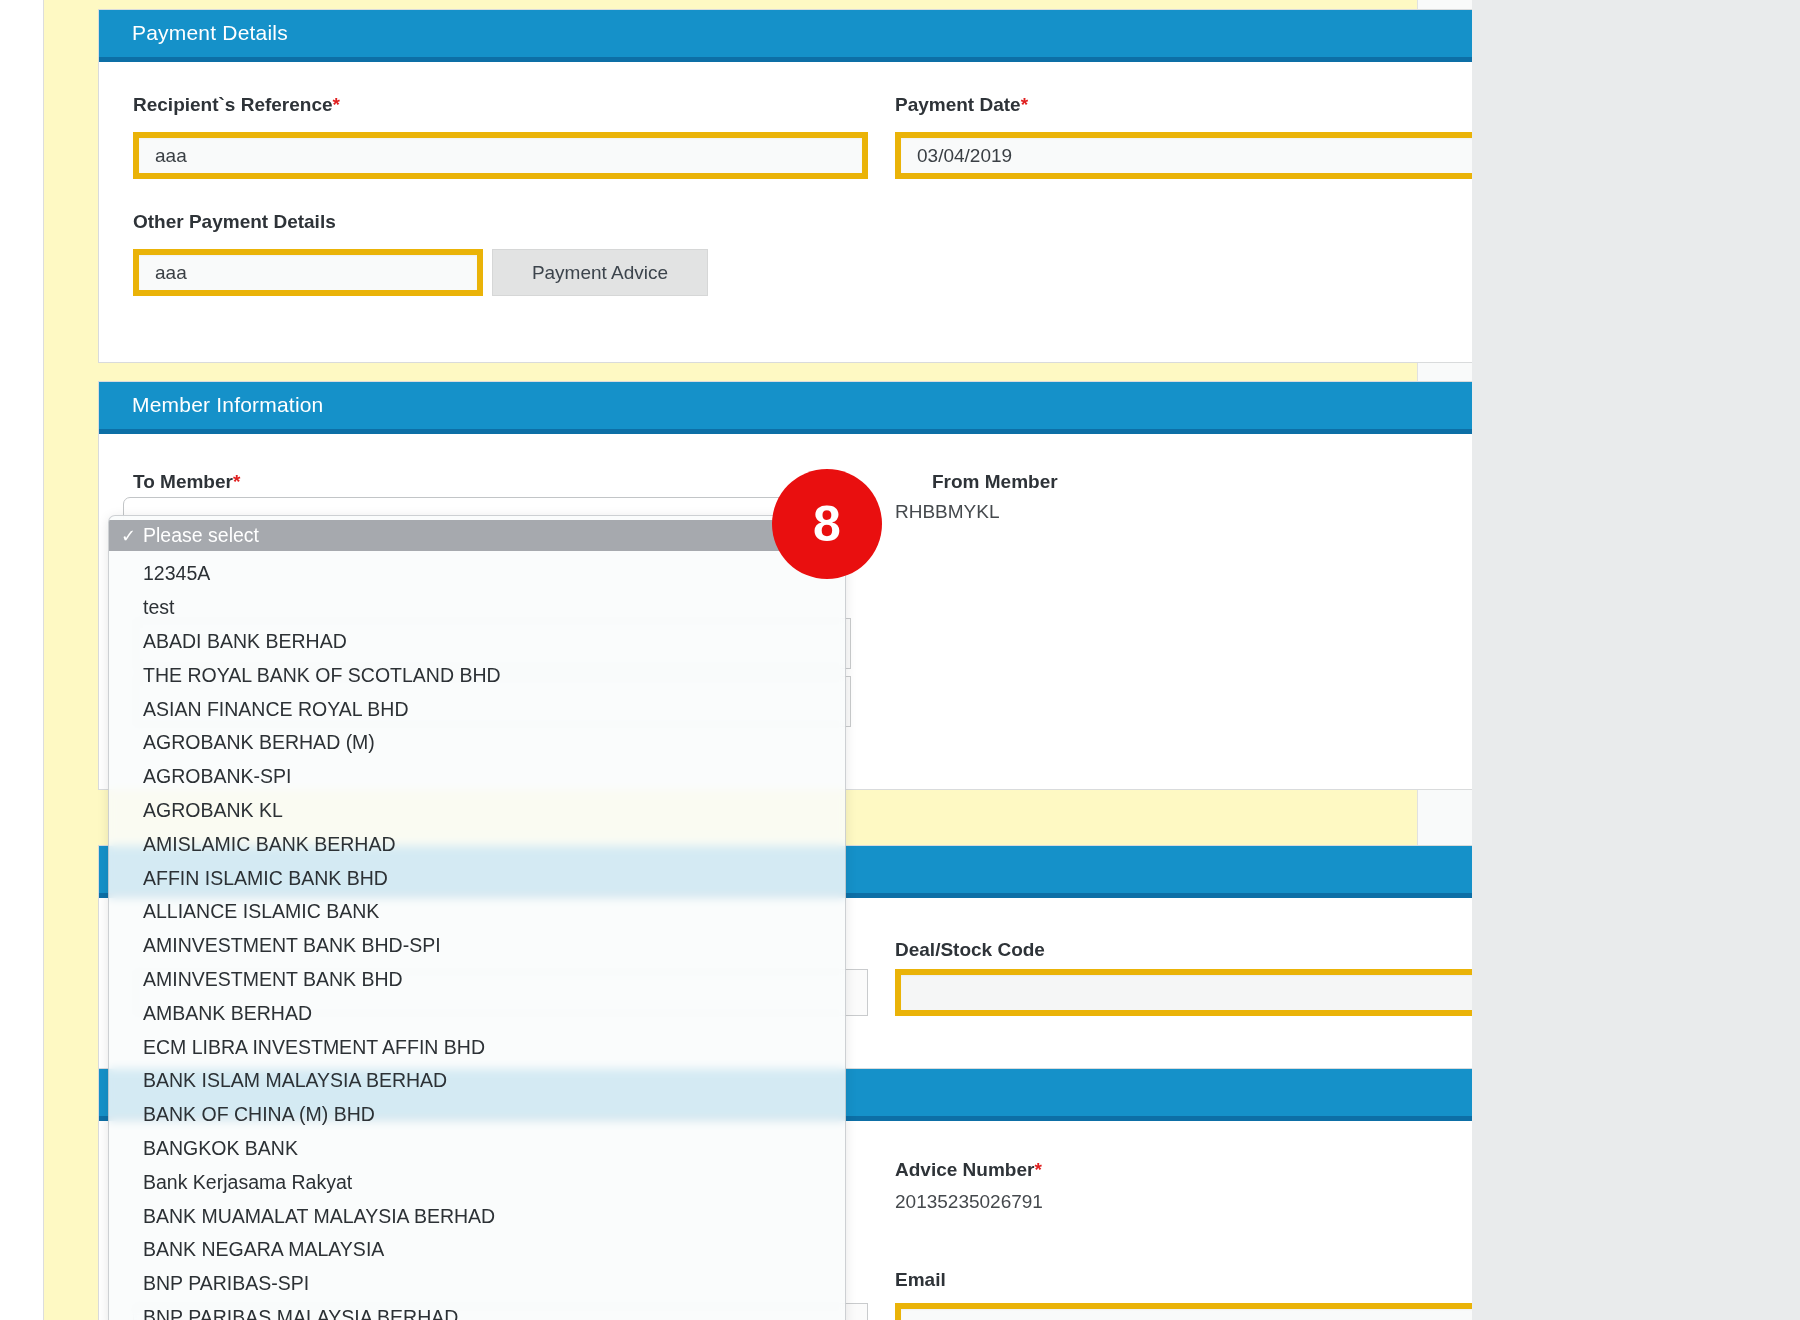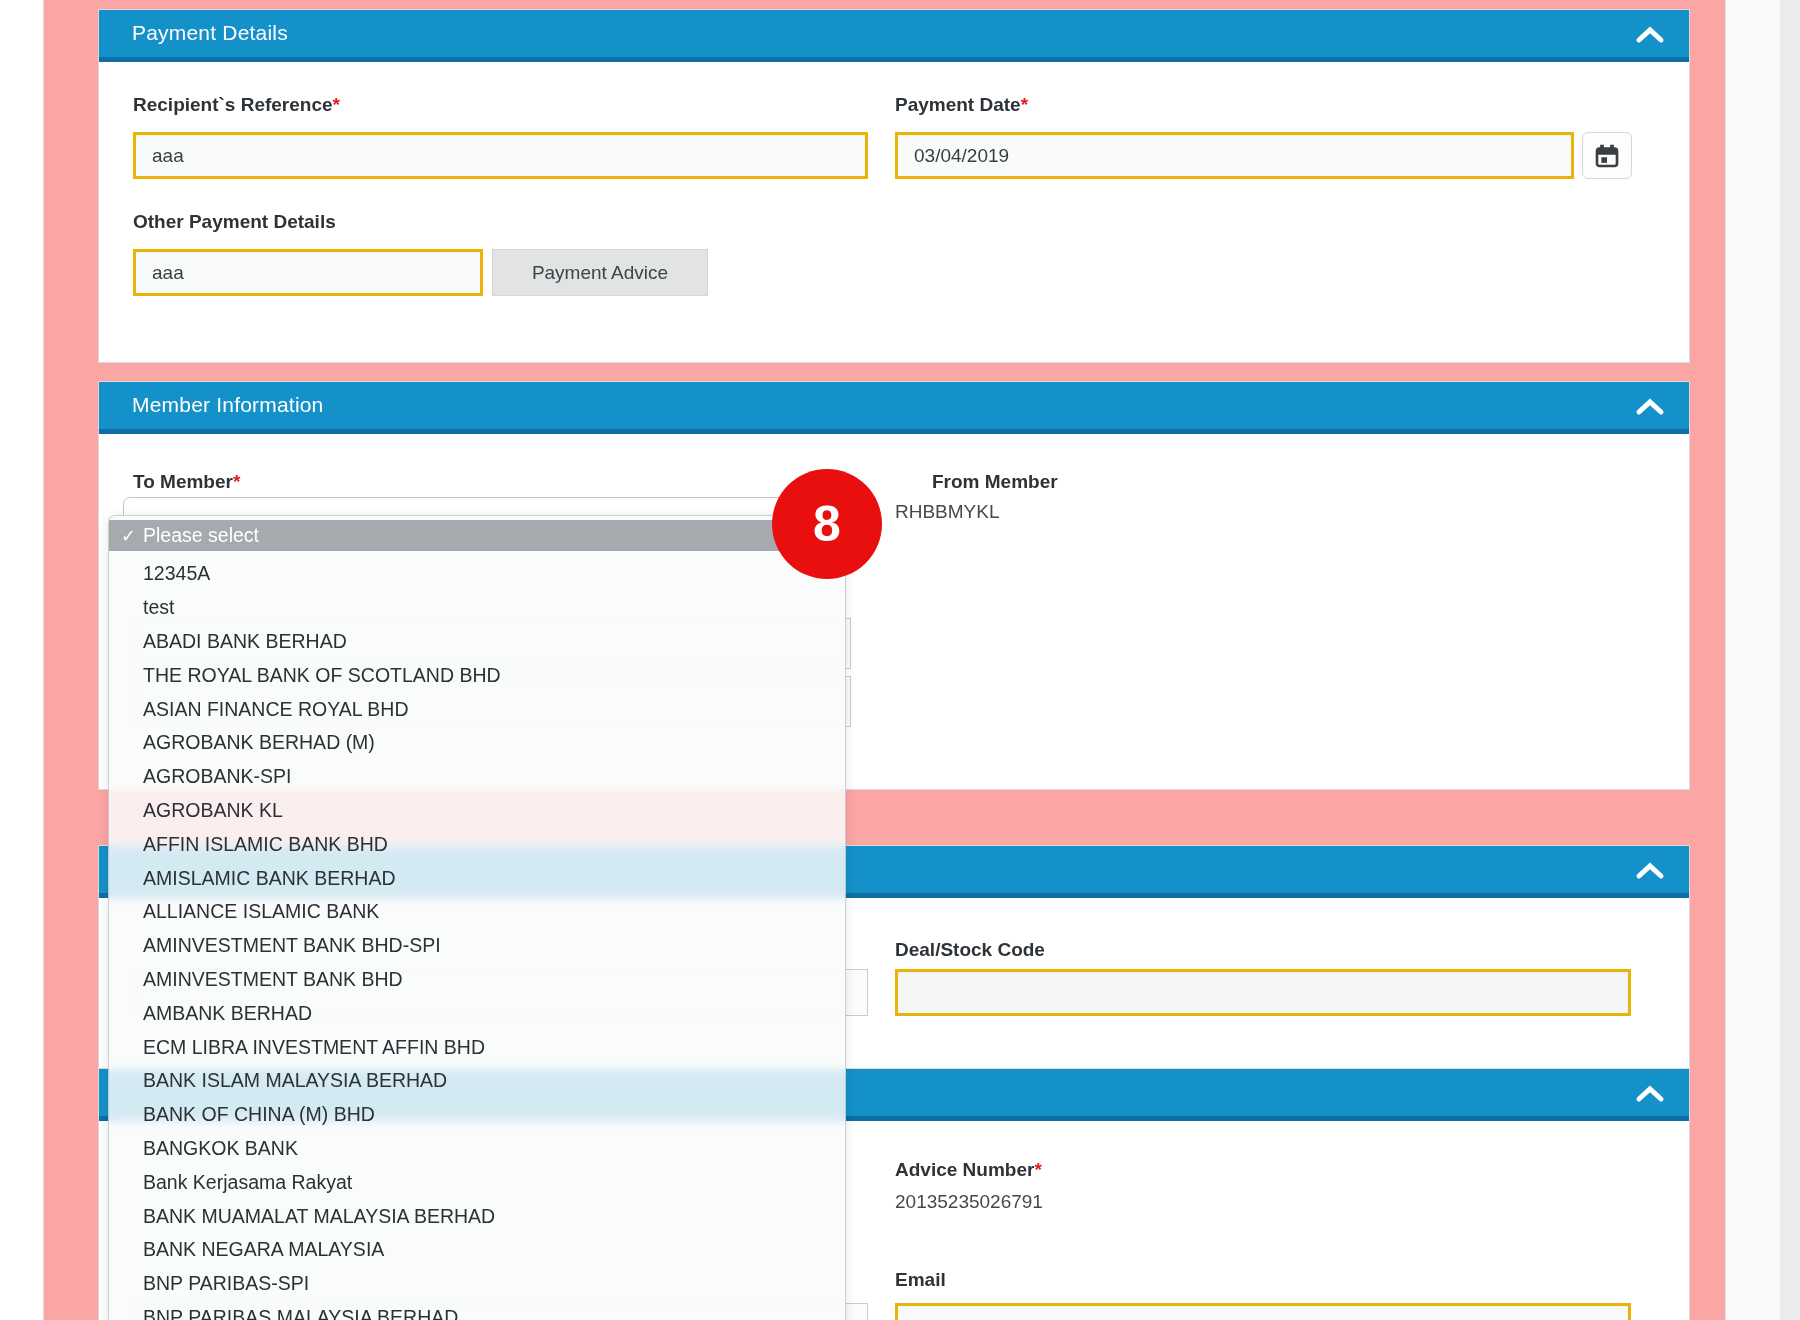--- a/index.html
+++ b/index.html
@@ -1,31 +1,31 @@
 <!DOCTYPE html>
 <html><head>
 <meta charset="utf-8">
 <style>
   html,body{margin:0;padding:0;}
   body{font-family:"Liberation Sans","DejaVu Sans",sans-serif;background:#e9ebec;}
-  .page{position:relative;width:1780px;height:1320px;background:#fca5a5;overflow:hidden;}
+  .page{position:relative;width:1472px;height:1320px;background:#fef9c3;overflow:hidden;}
 
   .left-gutter{position:absolute;left:0;top:0;width:43px;height:1320px;background:#ffffff;border-right:1px solid #dcdddd;}
   .right-gutter{position:absolute;right:0;top:0;width:54px;height:1320px;background:#f9fafa;border-left:1px solid #e0e1e1;}
 
   .section{position:absolute;left:98px;width:1592px;background:#ffffff;border:1px solid #d9dbdc;box-sizing:border-box;}
   .sec-header{position:absolute;top:0;left:0;right:0;height:52px;background:#1591c9;border-bottom:5px solid #0d6fa6;box-sizing:border-box;}
   .sec-title{position:absolute;left:33px;top:0;line-height:46px;color:#ffffff;font-size:21px;font-weight:400;letter-spacing:.2px;}
   .chev{position:absolute;right:24px;top:15px;width:30px;height:20px;cursor:pointer;}
 
   .lbl{position:absolute;font-size:19px;font-weight:bold;color:#2e3338;white-space:nowrap;}
   .req{color:#e02020;font-weight:bold;}
   .val-text{position:absolute;font-size:19px;color:#45494d;white-space:nowrap;}
 
-  .inp{position:absolute;box-sizing:border-box;border:3px solid #eab308;background:#f9fafa;
+  .inp{position:absolute;box-sizing:border-box;border:6px solid #eab308;background:#f9fafa;
        font-family:"Liberation Sans","DejaVu Sans",sans-serif;font-size:19px;color:#3a3f44;
        padding:0 0 0 16px;box-shadow:inset 0 1px 2px rgba(0,0,0,0.04);outline:none;}
 
   .btn-advice{position:absolute;box-sizing:border-box;background:#e2e3e3;border:1px solid #d6d7d7;border-radius:0;
        font-family:"Liberation Sans","DejaVu Sans",sans-serif;font-size:19px;color:#3c444c;cursor:pointer;}
   .btn-cal{position:absolute;box-sizing:border-box;background:#fdfdfd;border:1px solid #d4d6d8;border-radius:6px;
        display:flex;align-items:center;justify-content:center;cursor:pointer;}
 
   
   .ghost-input{position:absolute;box-sizing:border-box;border:1px solid #c9cbcd;background:#fbfbfb;}
@@ -139,23 +139,23 @@
         <div class="dd-item">THE ROYAL BANK OF SCOTLAND BHD</div>
 
         <div class="dd-item">ASIAN FINANCE ROYAL BHD</div>
 
         <div class="dd-item">AGROBANK BERHAD (M)</div>
 
         <div class="dd-item">AGROBANK-SPI</div>
 
         <div class="dd-item">AGROBANK KL</div>
 
+        <div class="dd-item">AMISLAMIC BANK BERHAD</div>
+
         <div class="dd-item">AFFIN ISLAMIC BANK BHD</div>
-
-        <div class="dd-item">AMISLAMIC BANK BERHAD</div>
 
         <div class="dd-item">ALLIANCE ISLAMIC BANK</div>
 
         <div class="dd-item">AMINVESTMENT BANK BHD-SPI</div>
 
         <div class="dd-item">AMINVESTMENT BANK BHD</div>
 
         <div class="dd-item">AMBANK BERHAD</div>
 
         <div class="dd-item">ECM LIBRA INVESTMENT AFFIN BHD</div>

